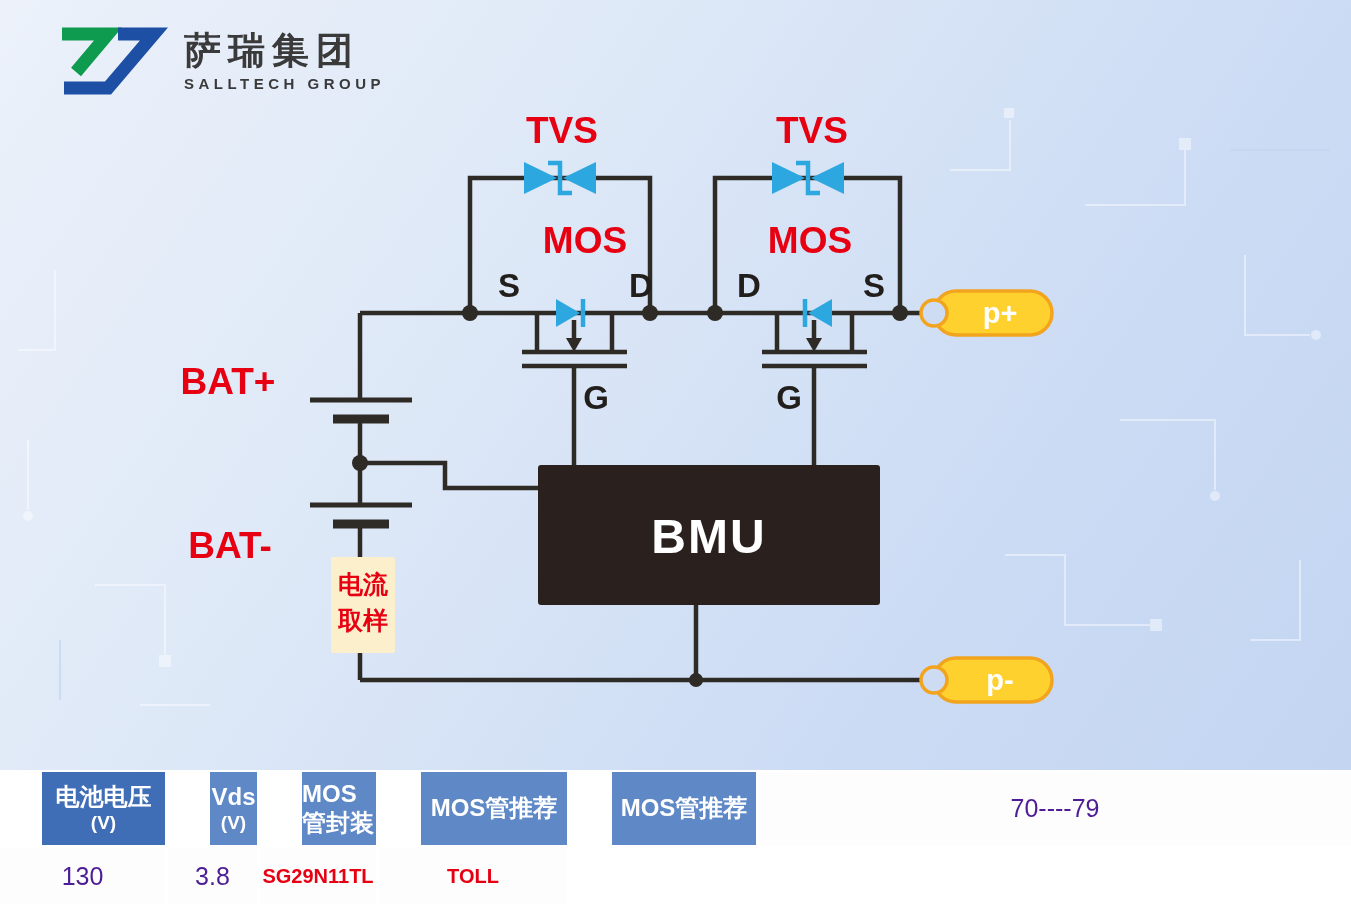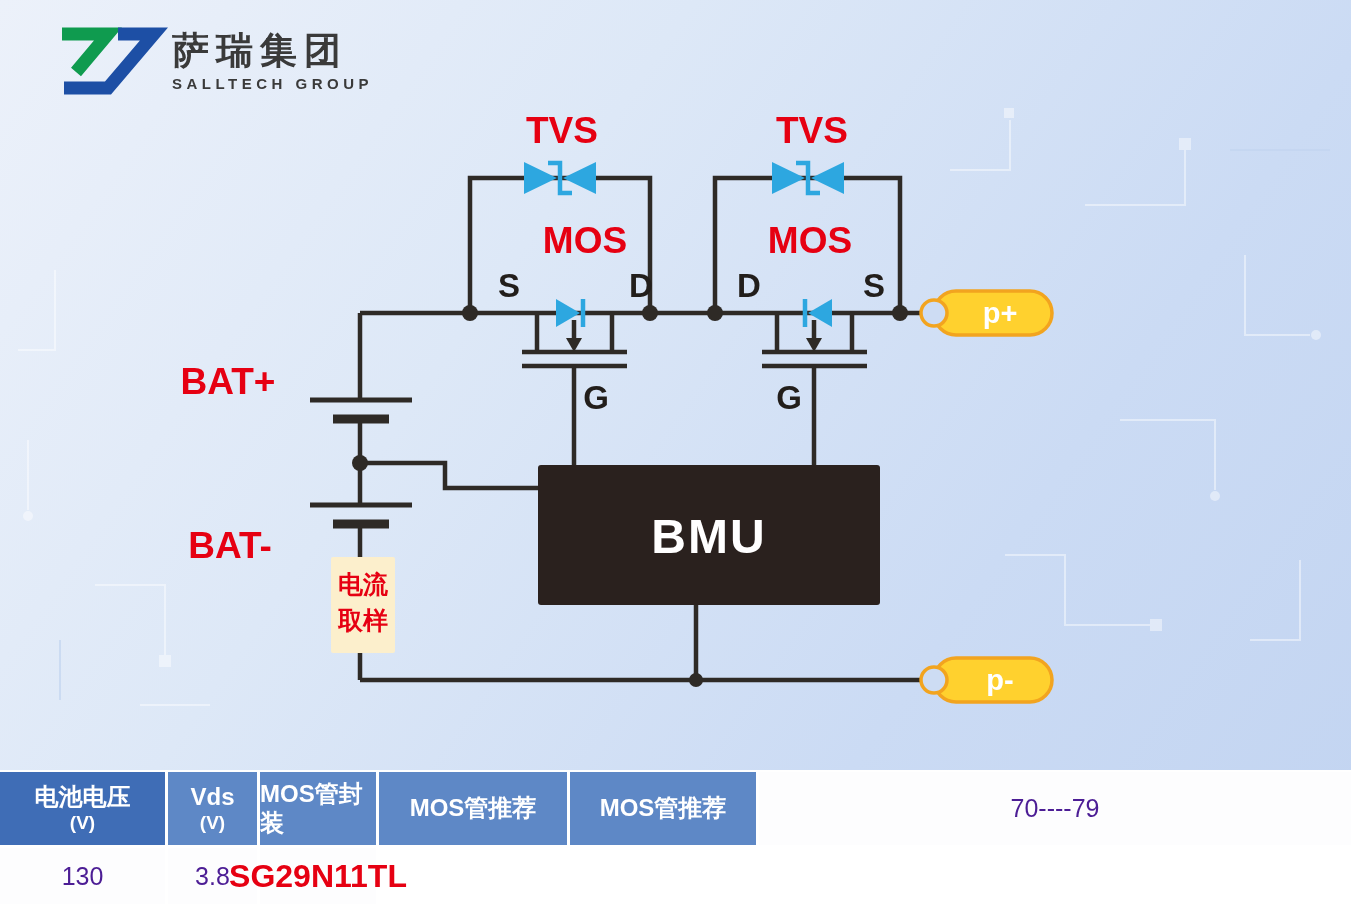--- a/index.html
+++ b/index.html
@@ -6,21 +6,21 @@
   html,body { width:1351px; height:904px; }
   body {
     position:relative; overflow:hidden;
     font-family:"Liberation Sans","DejaVu Sans",sans-serif;
     background:linear-gradient(125deg,#ecf1fa 0%,#dde8f7 35%,#cbdbf4 70%,#c2d4f1 100%);
   }
   .layer { position:absolute; inset:0; }
   svg text { font-family:"Liberation Sans","DejaVu Sans",sans-serif; }
 
   
-  .logo { position:absolute; top:22px; left:50px; display:flex; align-items:center; gap:4px; z-index:3; }
+  .logo { position:absolute; top:22px; left:50px; display:flex; align-items:center; gap:16px; z-index:3; }
   .logo-text { display:flex; flex-direction:column; }
   .logo-cn { font-size:37px; color:#3a3a3a; letter-spacing:7px; font-weight:600; line-height:1.15; }
   .logo-en { font-size:15px; color:#3a3a3a; letter-spacing:4.5px; font-weight:600; margin-top:3px; }
 
   
   .wire { stroke:var(--wire-dark,#2e2a26); stroke-width:4.5; fill:none; stroke-linejoin:miter; }
   .plate-thin { stroke:var(--wire-dark,#2e2a26); stroke-width:5; }
   .plate-thick { stroke:var(--wire-dark,#2e2a26); stroke-width:9; }
   .dot { fill:var(--wire-dark,#2e2a26); }
   .blue-fill { fill:var(--diode-blue,#2da7e0); }
@@ -45,29 +45,30 @@
     display:grid;
     grid-template-columns:165px 89px 116px 188px 186px 1fr;
     grid-template-rows:73px 1fr;
     gap:3px;
     border-top:2px solid #ffffff;
   }
   .th {
     background:var(--header-blue,#5e88c6); color:#fff;
     display:flex; flex-direction:column; align-items:center; justify-content:center;
     font-weight:bold;
+    margin-left:42px;
   }
   .th-first { background:var(--header-blue-dark,#3f6db6); }
   .th-main { font-size:24px; line-height:1.2; }
   .th-sub { font-size:19px; font-weight:600; margin-top:1px; }
   .td {
     background:#fdfdfe; display:flex; align-items:center; justify-content:center;
     font-size:25px; color:#4c1d95; font-weight:500;
   }
-  .td-red { color:var(--label-red,#e60012); font-weight:700; font-size:32px; }
+  .td-red { color:var(--label-red,#e60012); font-weight:700; font-size:20px; }
 </style>
 </head>
 <body>
 
 <svg class="layer" width="1351" height="904" viewBox="0 0 1351 904" aria-hidden="true">
   <g>
     <path class="trace" d="M1085 205 H1185 V150"></path>
       <rect class="trace-pad" x="1179" y="138" width="12" height="12"></rect>
     <path class="trace" d="M1245 255 V335 H1310"></path>
       <circle class="trace-pad" cx="1316" cy="335" r="5"></circle>
@@ -218,13 +219,14 @@
     <span class="th-main">MOS管推荐</span>
   </div>
   <div class="th">
     <span class="th-main">MOS管推荐</span>
   </div>
 
   <div class="td">70----79</div>
   <div class="td">130</div>
   <div class="td">3.8</div>
   <div class="td td-red">SG29N11TL</div>
+  <div class="td td-red">TOLL</div>
 </div>
 
 </body></html>

